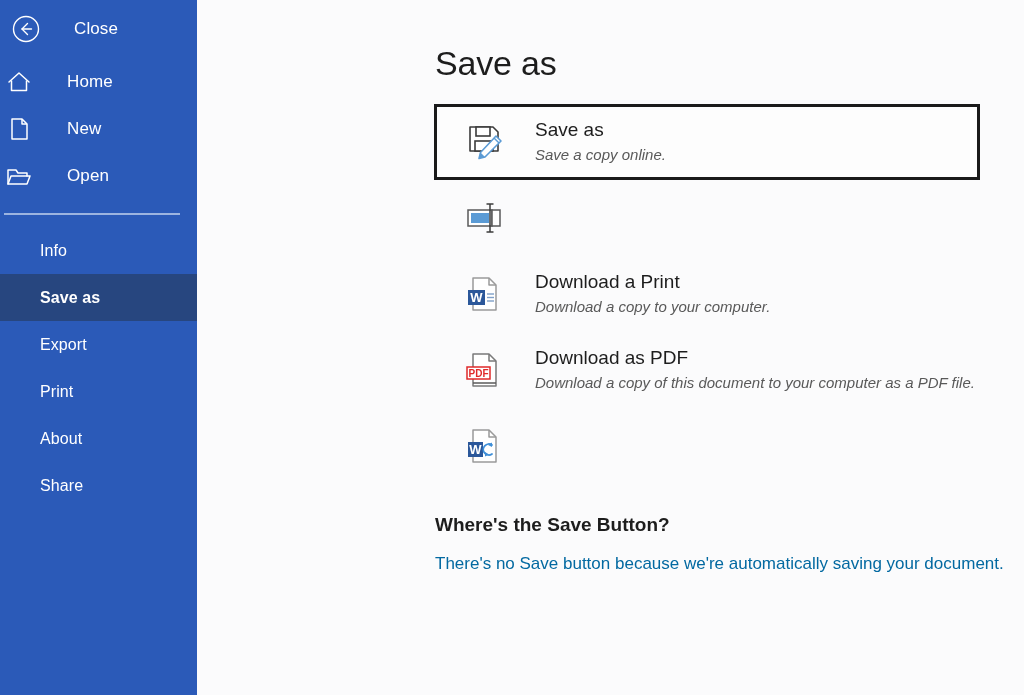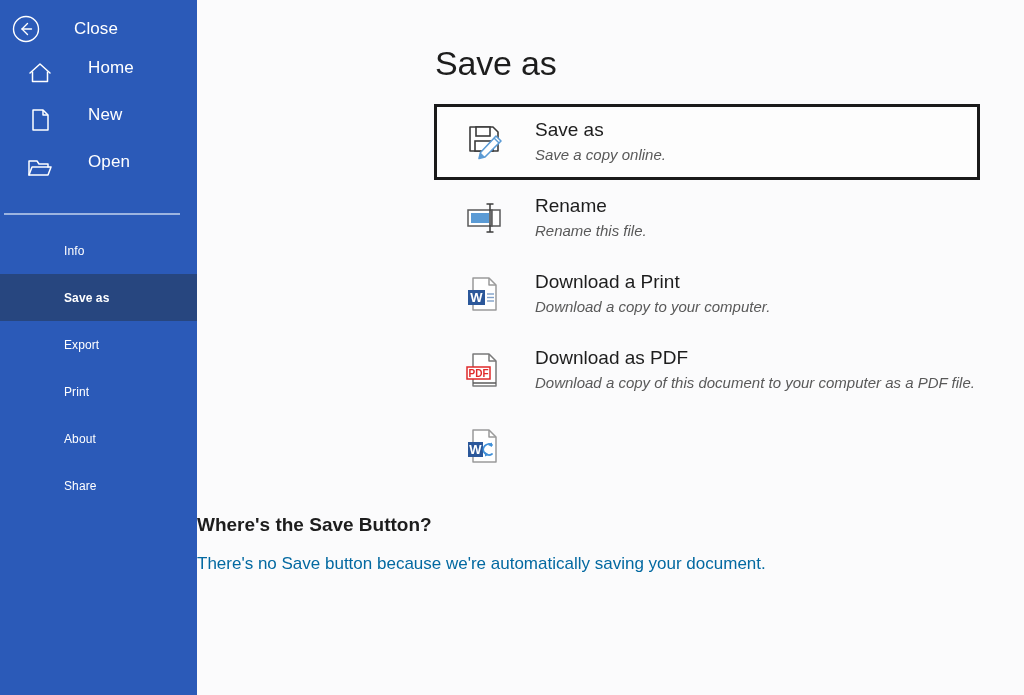--- a/index.html
+++ b/index.html
@@ -46,21 +46,22 @@
     margin-left: 32px;
     font-size: 17px;
     color: #ffffff;
     letter-spacing: .1px;
     text-align: right;
   }
 
   .nav-item {
     height: 47px;
     display: flex;
-    padding-left: 24px;
+    align-items: center;
+    padding-left: 3px;
     cursor: pointer;
   }
   .nav-item .ico {
     width: 32px;
     height: 30px;
     flex: 0 0 32px;
     display: flex;
     align-items: center;
     justify-content: center;
   }
@@ -74,23 +75,23 @@
   .divider {
     height: 2px;
     background: #9cb4e0;
     margin: 14px 17px 12px 4px;
   }
 
   .sub-item {
     height: 47px;
     display: flex;
     align-items: center;
-    padding-left: 64px;
+    padding-left: 40px;
     cursor: pointer;
-    font-size: 12px;
+    font-size: 16px;
     color: #ffffff;
     letter-spacing: .1px;
   }
   .sub-item.selected {
     background: #27467f;
     font-weight: bold;
   }
 
   
   .main {
@@ -147,20 +148,21 @@
   }
   .option-desc {
     font-size: 15px;
     color: #595959;
     line-height: 22px;
     margin-top: 2px;
     font-style: italic;
   }
 
   .footer-block {
+    margin-left: 238px;
     margin-top: 30px;
   }
   .footer-title {
     font-size: 19px;
     font-weight: bold;
     color: #1d1d1d;
   }
   .footer-desc {
     font-size: 17px;
     color: #0369a1;
@@ -251,24 +253,20 @@
       <span class="option-icon">
         <svg width="42" height="42" viewBox="0 0 42 42">
           <rect x="5" y="13" width="24" height="16" fill="#ffffff" stroke="#5a5a5a" stroke-width="1.5"></rect>
           <rect x="8" y="16" width="18" height="10" fill="#5b9bd5"></rect>
           <rect x="29" y="13" width="8" height="16" fill="#ffffff" stroke="#5a5a5a" stroke-width="1.5"></rect>
           <line x1="27" y1="7" x2="27" y2="35" stroke="#3b3b3b" stroke-width="1.5"></line>
           <line x1="23.5" y1="7" x2="30.5" y2="7" stroke="#3b3b3b" stroke-width="1.5"></line>
           <line x1="23.5" y1="35" x2="30.5" y2="35" stroke="#3b3b3b" stroke-width="1.5"></line>
         </svg>
       </span>
-      <span class="option-text">
-        <span class="option-title">Rename</span>
-        <span class="option-desc">Rename this file.</span>
-      </span>
     </div>
 
     <div class="option-row">
       <span class="option-icon">
         <svg width="42" height="42" viewBox="0 0 42 42">
           <path d="M10 5 H26 L33 12 V37 H10 Z" fill="#ffffff" stroke="#9a9a9a" stroke-width="1.5" stroke-linejoin="round"></path>
           <path d="M26 5 V12 H33" fill="none" stroke="#9a9a9a" stroke-width="1.5" stroke-linejoin="round"></path>
           <rect x="5" y="17" width="17" height="15" fill="#2b579a"></rect>
           <text x="13.5" y="28.5" font-family="'Liberation Sans',sans-serif" font-size="13" font-weight="bold" fill="#ffffff" text-anchor="middle">W</text>
           <line x1="24" y1="21" x2="31" y2="21" stroke="#7f9fc8" stroke-width="1.4"></line>

